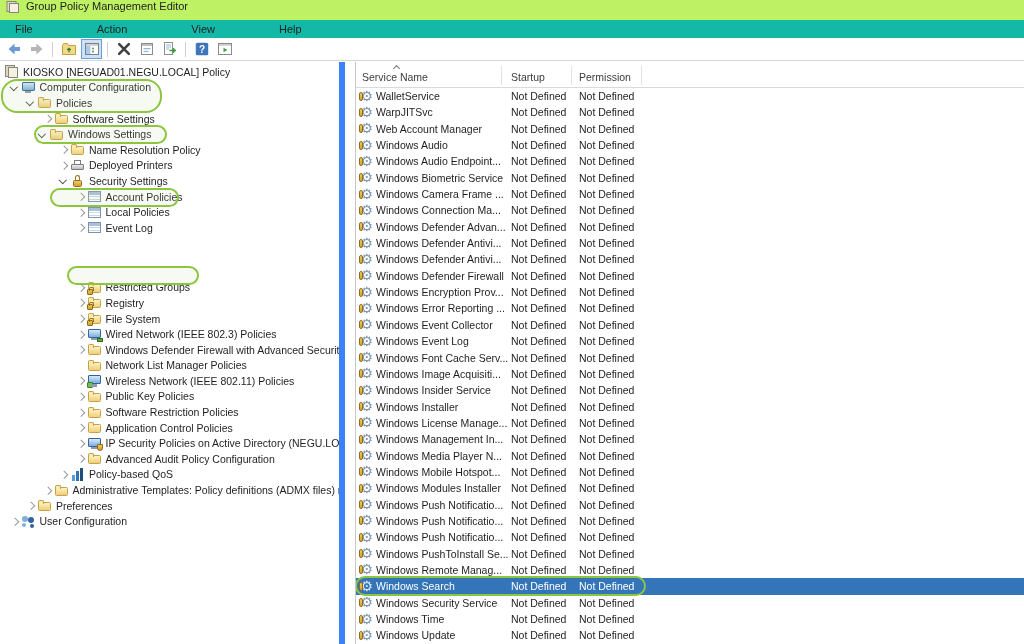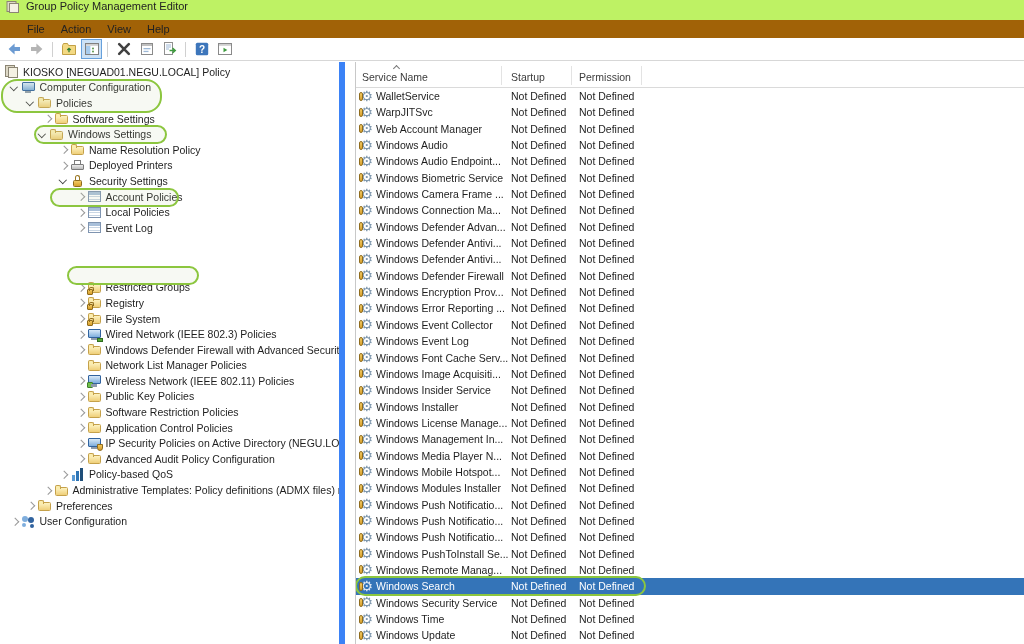--- a/index.html
+++ b/index.html
@@ -4,21 +4,21 @@
 <style>
   :root{ --sel:#3474B8; --green:#8CC63F; }
   *{box-sizing:border-box; margin:0; padding:0;}
   html,body{width:1024px;height:644px;overflow:hidden;}
   body{font-family:"Liberation Sans",sans-serif;background:#fff;color:#1e1e1e;position:relative;font-size:11px;}
 
   
   .titlebar{height:20px;display:flex;align-items:flex-start;padding-left:6px;gap:6px;background:#bef264;}
   .titlebar .title{font-size:11px;color:#222;}
   .wicon{width:14px;height:14px;display:inline-block;flex:none;}
-  .menubar{height:18px;display:flex;align-items:center;background:#a16207;padding-left:19px;}
+  .menubar{height:18px;display:flex;align-items:center;background:#14b8a6;padding-left:7px;gap:48px;}
   .mitem{padding:1px 8px;font-size:11px;color:#222;}
   .toolbar{height:23px;display:flex;align-items:center;padding-left:3px;gap:2px;background:#fff;border-bottom:1px solid #D7D7D7;}
   .tbtn{width:21px;height:20px;display:flex;align-items:center;justify-content:center;border:1px solid transparent;}
   .tbtn.pressed{background:#CDE2F6;border:1px solid #66A0DC;}
   .tbtn svg{width:16px;height:16px;display:block;}
   .tsep{width:1px;height:15px;background:#D0D0D0;margin:0 3px;flex:none;}
   .tico{display:inline-block;line-height:0;}
 
   
   .main{position:absolute;top:62px;left:0;right:0;bottom:0;background:#fff;}

